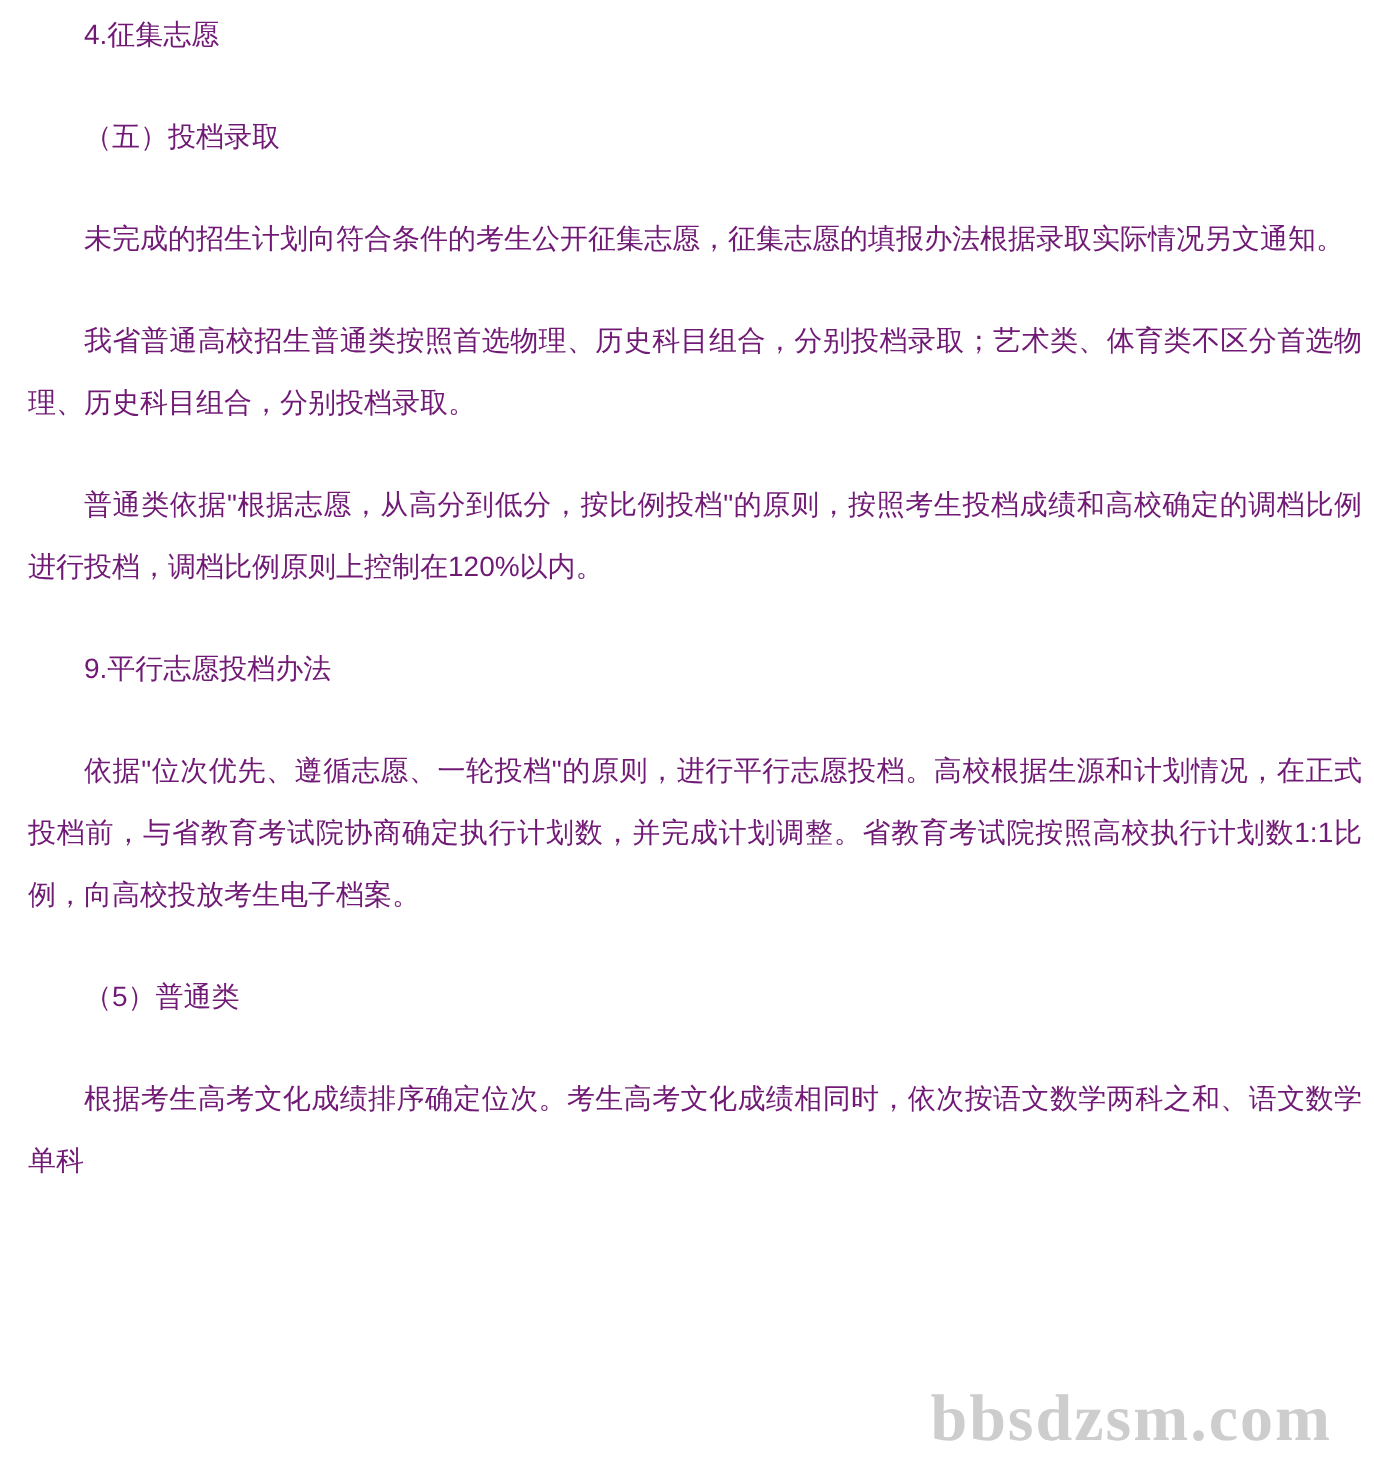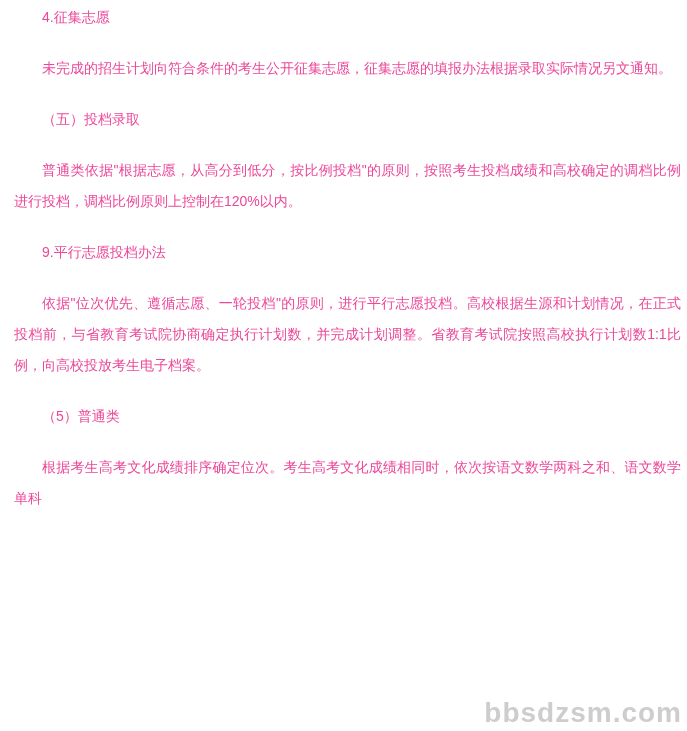--- a/index.html
+++ b/index.html
@@ -17,47 +17,48 @@
   .doc {
     padding: 2px 6px 0 14px;
     height: 729px;
     overflow: hidden;
     box-sizing: border-box;
   }
   .doc p {
     margin: 0 0 20px 0;
     font-size: 14px;
     line-height: 31px;
-    color: #ec4899;
+    color: #701a75;
     text-indent: 2em;
     text-align: justify;
     word-break: break-all;
   }
   .watermark {
     position: absolute;
-    right: 3px;
+    right: 19px;
     bottom: 3px;
-    font-family: Liberation Sans, sans-serif;
+    font-family: Liberation Serif, serif;
     font-weight: bold;
-    font-size: 28px;
+    font-size: 33px;
     line-height: 1;
     letter-spacing: 1px;
     color: rgba(200, 200, 200, 0.9);
     background: rgba(255, 255, 255, 0.55);
     padding: 1px 2px;
     pointer-events: none;
   }
 </style>
 </head>
 <body>
 
 <div class="doc">
     <p>4.征集志愿</p>
+    <p>（五）投档录取</p>
     <p>未完成的招生计划向符合条件的考生公开征集志愿，征集志愿的填报办法根据录取实际情况另文通知。</p>
-    <p>（五）投档录取</p>
+    <p>我省普通高校招生普通类按照首选物理、历史科目组合，分别投档录取；艺术类、体育类不区分首选物理、历史科目组合，分别投档录取。</p>
     <p>普通类依据"根据志愿，从高分到低分，按比例投档"的原则，按照考生投档成绩和高校确定的调档比例进行投档，调档比例原则上控制在120%以内。</p>
     <p>9.平行志愿投档办法</p>
     <p>依据"位次优先、遵循志愿、一轮投档"的原则，进行平行志愿投档。高校根据生源和计划情况，在正式投档前，与省教育考试院协商确定执行计划数，并完成计划调整。省教育考试院按照高校执行计划数1:1比例，向高校投放考生电子档案。</p>
     <p>（5）普通类</p>
     <p>根据考生高考文化成绩排序确定位次。考生高考文化成绩相同时，依次按语文数学两科之和、语文数学单科</p>
   </div>
 
 <span class="watermark">bbsdzsm.com</span>
 
 </body></html>

